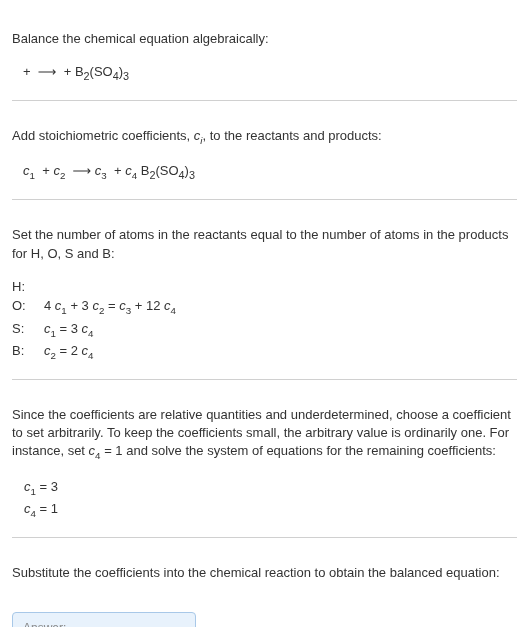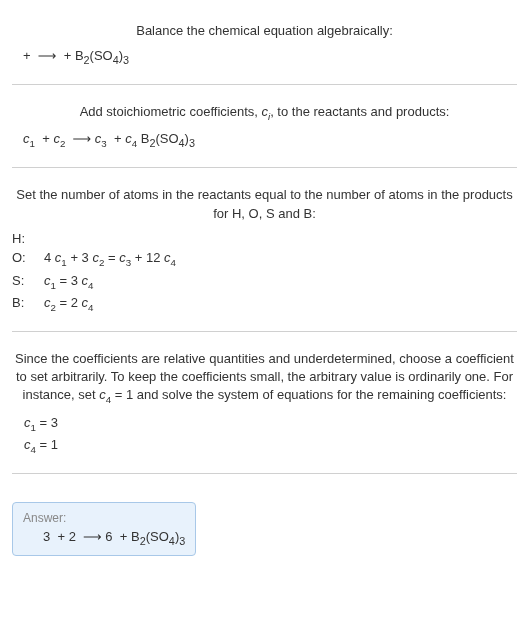--- a/index.html
+++ b/index.html
@@ -21,22 +21,21 @@
     .divider {
       border-top: 1px solid #d0d0d0;
       margin: 4px 0;
     }
     .equation-line {
       margin: 4px 11px;
       line-height: 1.5;
     }
     .text-line {
       line-height: 1.4;
-      margin: 6px 0;
-      text-align: center;
+      margin: 14px 0;
     }
     .sub {
       font-size: 0.75em;
       vertical-align: sub;
       font-style: italic;
     }
     .subn {
       font-size: 0.75em;
       vertical-align: sub;
     }
@@ -121,17 +120,18 @@
   <div class="text-line">Since the coefficients are relative quantities and underdetermined, choose a coefficient to set arbitrarily. To keep the coefficients small, the arbitrary value is ordinarily one. For instance, set <span class="ital">c</span><sub class="subn">4</sub> = 1 and solve the system of equations for the remaining coefficients:</div>
   <div class="coeff-list">
     <div><span class="ital">c</span><sub class="subn">1</sub> = 3</div>
     <div><span class="ital">c</span><sub class="subn">4</sub> = 1</div>
   </div>
 </div>
 
 <div class="divider"></div>
 
 <div class="section">
+  <div class="text-line">Substitute the coefficients into the chemical reaction to obtain the balanced equation:</div>
   <div class="answer-box">
     <div class="answer-label">Answer:</div>
     <div class="answer-eq">3&nbsp; + 2&nbsp; ⟶ 6&nbsp; + B<sub>2</sub>(SO<sub>4</sub>)<sub>3</sub></div>
   </div>
 </div>
 
 </body></html>

